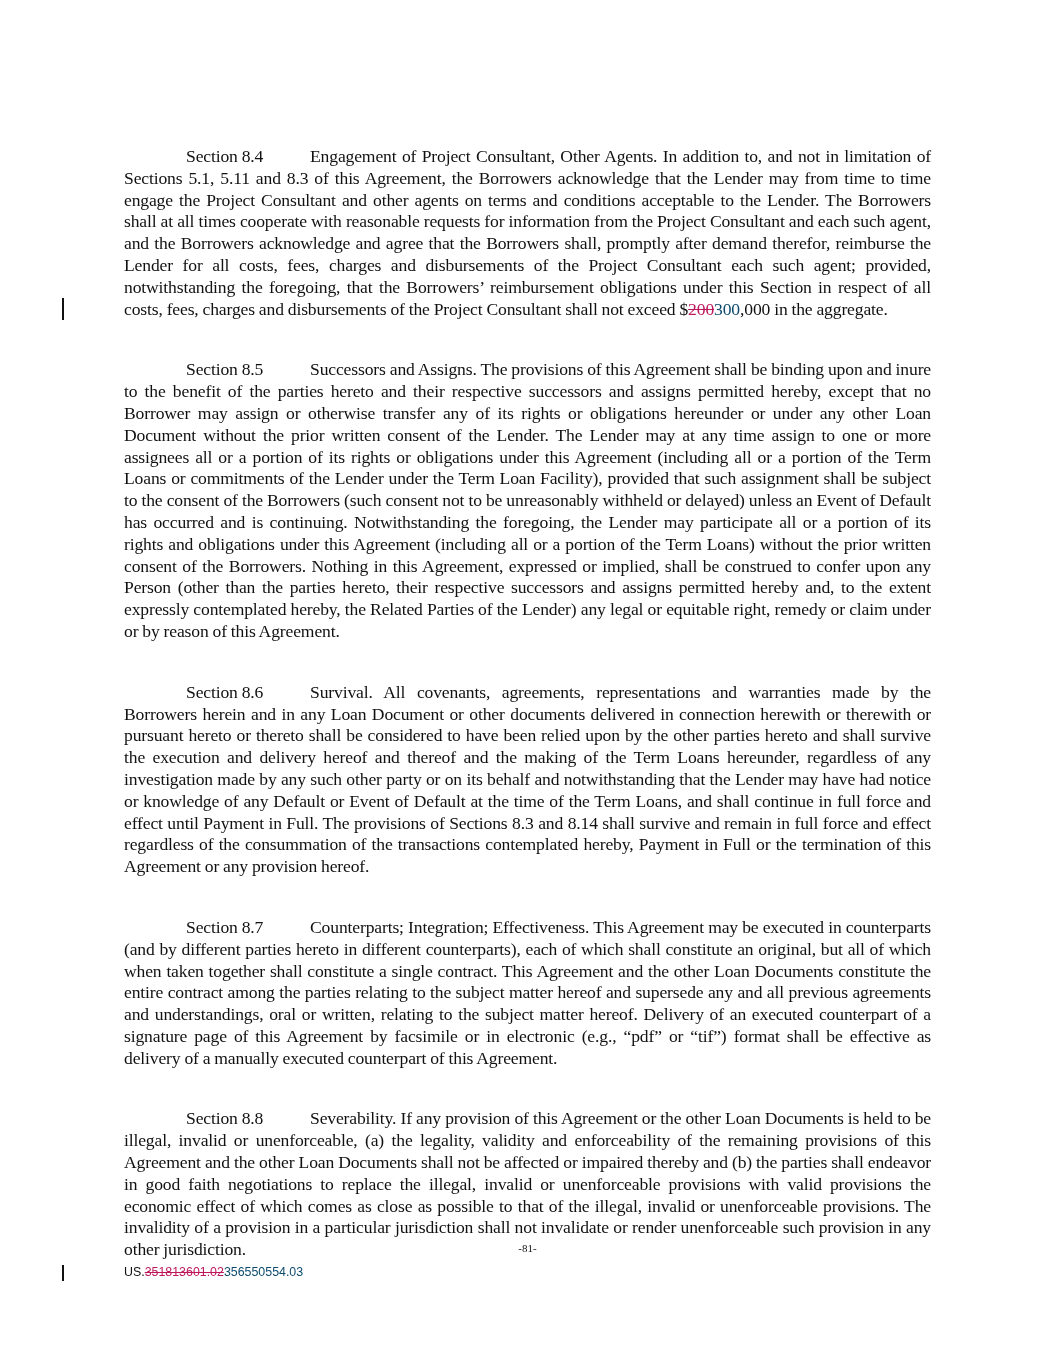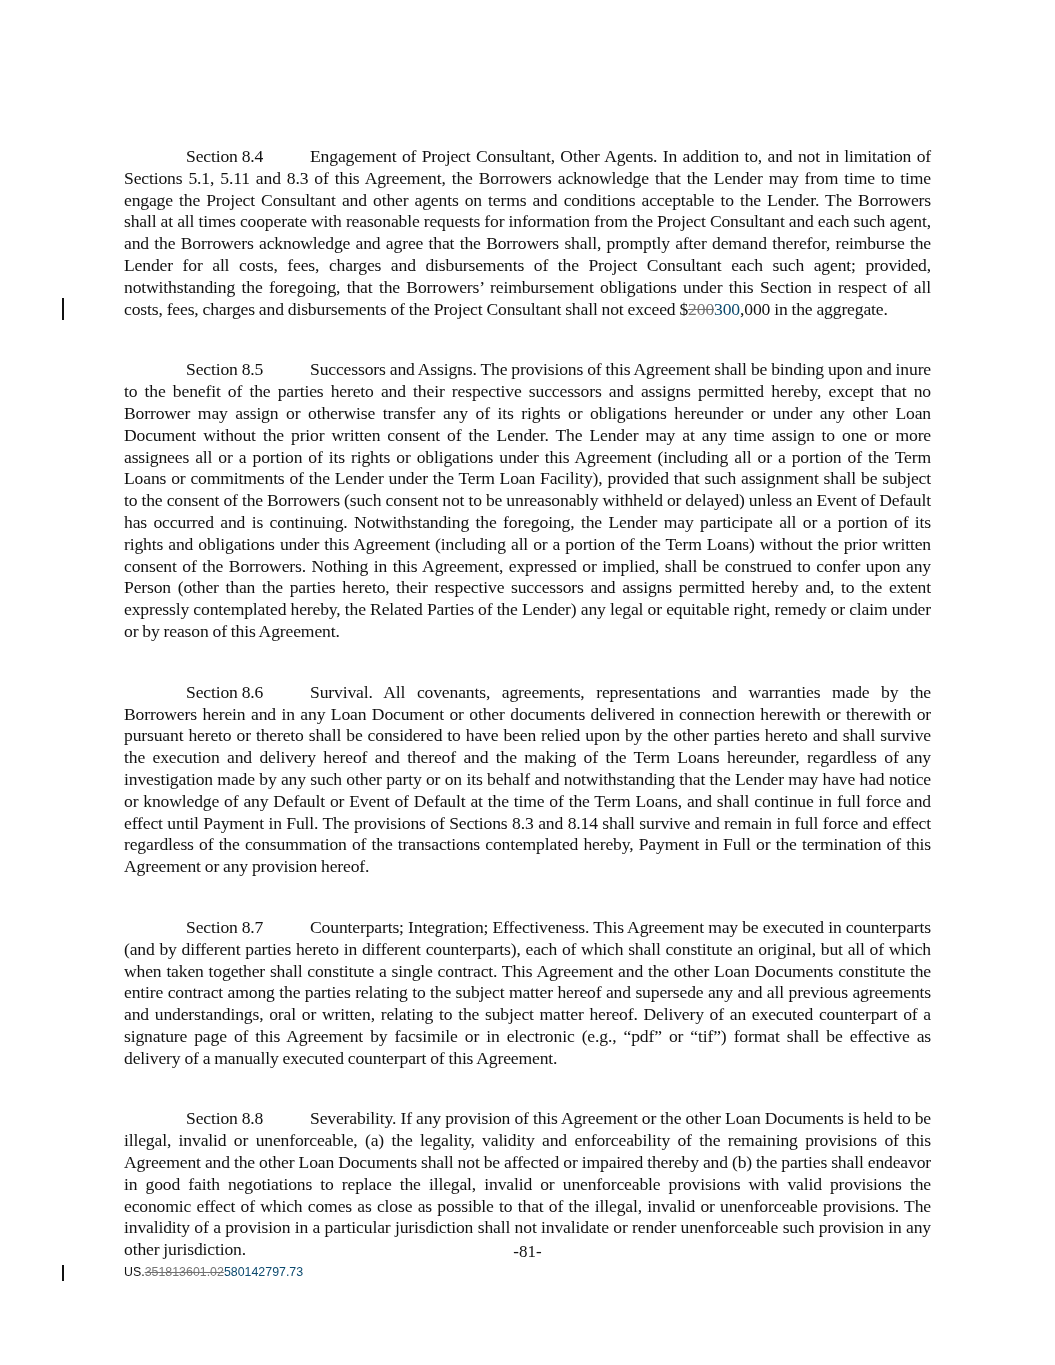--- a/index.html
+++ b/index.html
@@ -30,35 +30,35 @@
       letter-spacing: -0.15px;
       word-spacing: -0.3px;
     }
     .sec-num {
       display: inline-block;
       width: 124px;
       text-indent: 0;
       margin-top: 22px;
     }
     .u { text-underline-offset: 2px; text-decoration-thickness: 1px; }
-    .del { color: #737373; text-decoration: line-through; text-decoration-thickness: 1px; }
+    .del { color: #be185d; text-decoration: line-through; text-decoration-thickness: 1px; }
     .ins { color: #0c4a6e; text-decoration-thickness: 1px; text-underline-offset: 2px; }
     .change-bar {
       position: absolute;
       left: 62px;
       width: 1.5px;
       background: #111;
     }
     .page-number {
       position: absolute;
       left: 0;
       width: 1055px;
       top: 1242px;
       text-align: center;
-      font-size: 17px;
+      font-size: 11px;
       font-family: "Liberation Serif", serif;
     }
     .doc-id {
       position: absolute;
       left: 124px;
       top: 1265px;
       font-family: "Liberation Sans", "DejaVu Sans", sans-serif;
       font-size: 12.4px;
       color: #111;
     }
@@ -90,14 +90,14 @@
 
   <p class="para">
     <span class="sec-num">Section 8.8</span><span class="u">Severability</span><span>.  If any provision of this Agreement or the other Loan Documents is held to be illegal, invalid or unenforceable, (a) the legality, validity and enforceability of the remaining provisions of this Agreement and the other Loan Documents shall not be affected or impaired thereby and (b) the parties shall endeavor in good faith negotiations to replace the illegal, invalid or unenforceable provisions with valid provisions the economic effect of which comes as close as possible to that of the illegal, invalid or unenforceable provisions.  The invalidity of a provision in a particular jurisdiction shall not invalidate or render unenforceable such provision in any other jurisdiction.</span>
   </p>
 
 </div>
 
 <div class="page-number">-81-</div>
 
 <div class="doc-id">
-  <span>US.</span><span class="del">351813601.02</span><span class="ins">580142797.73</span>
+  <span>US.</span><span class="del">351813601.02</span><span class="ins">356550554.03</span>
 </div>
 
 </body></html>

